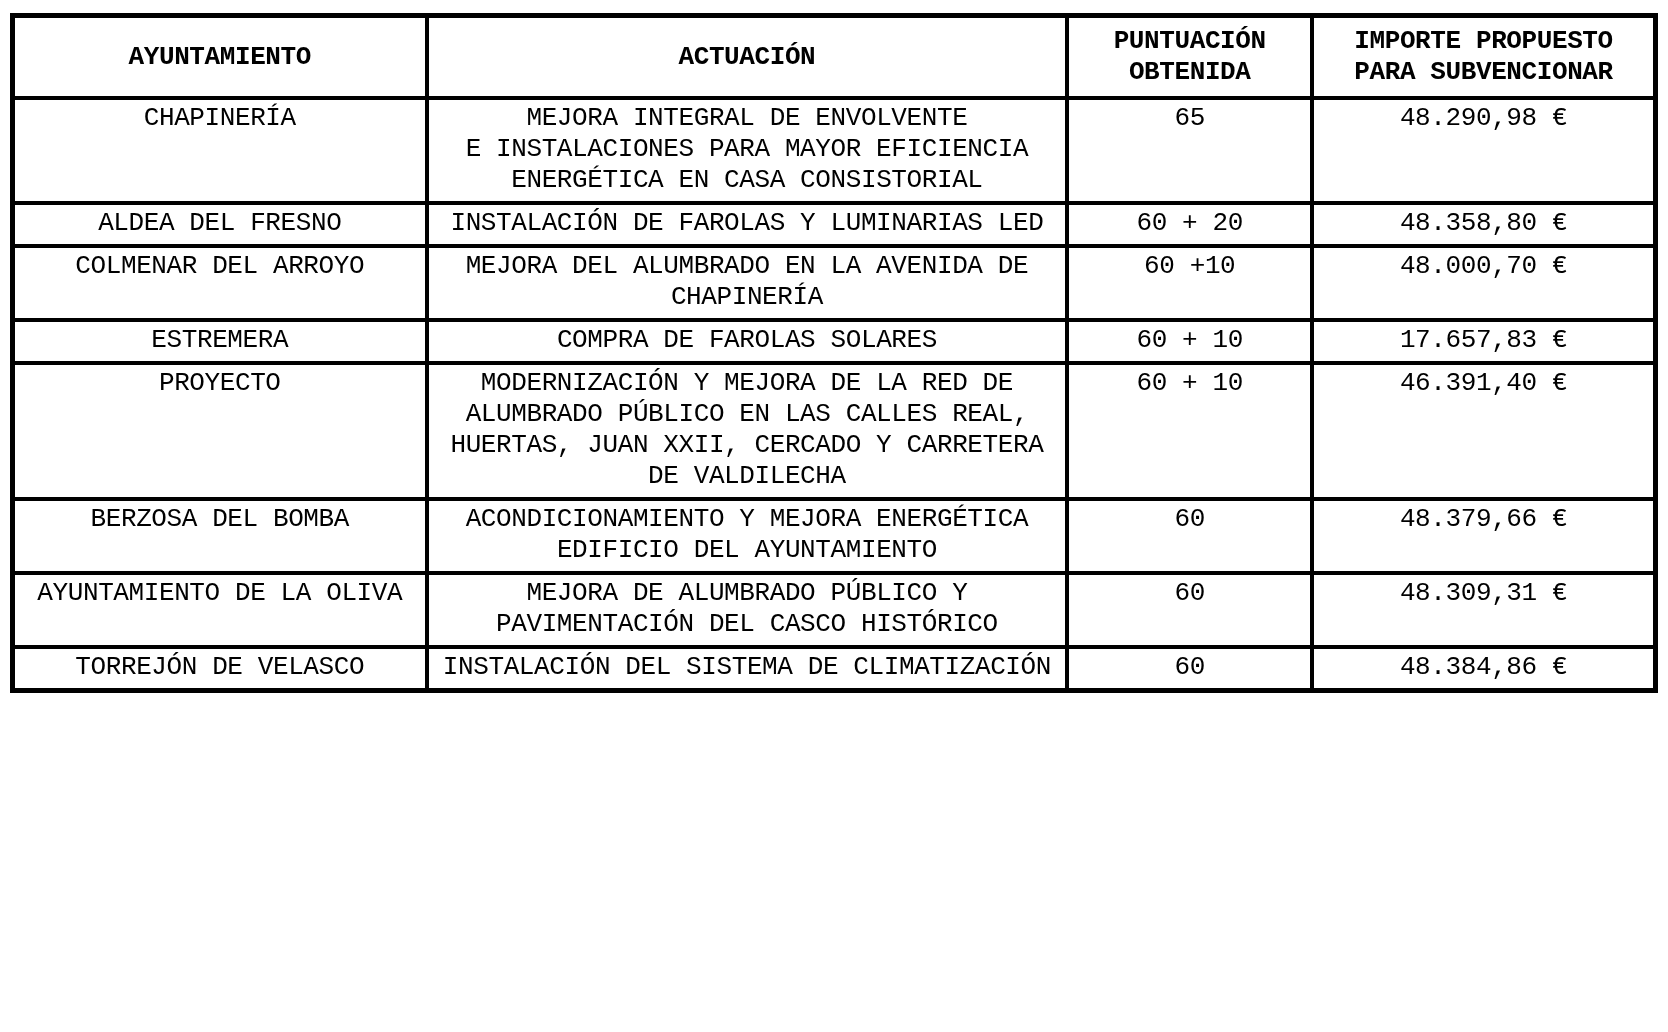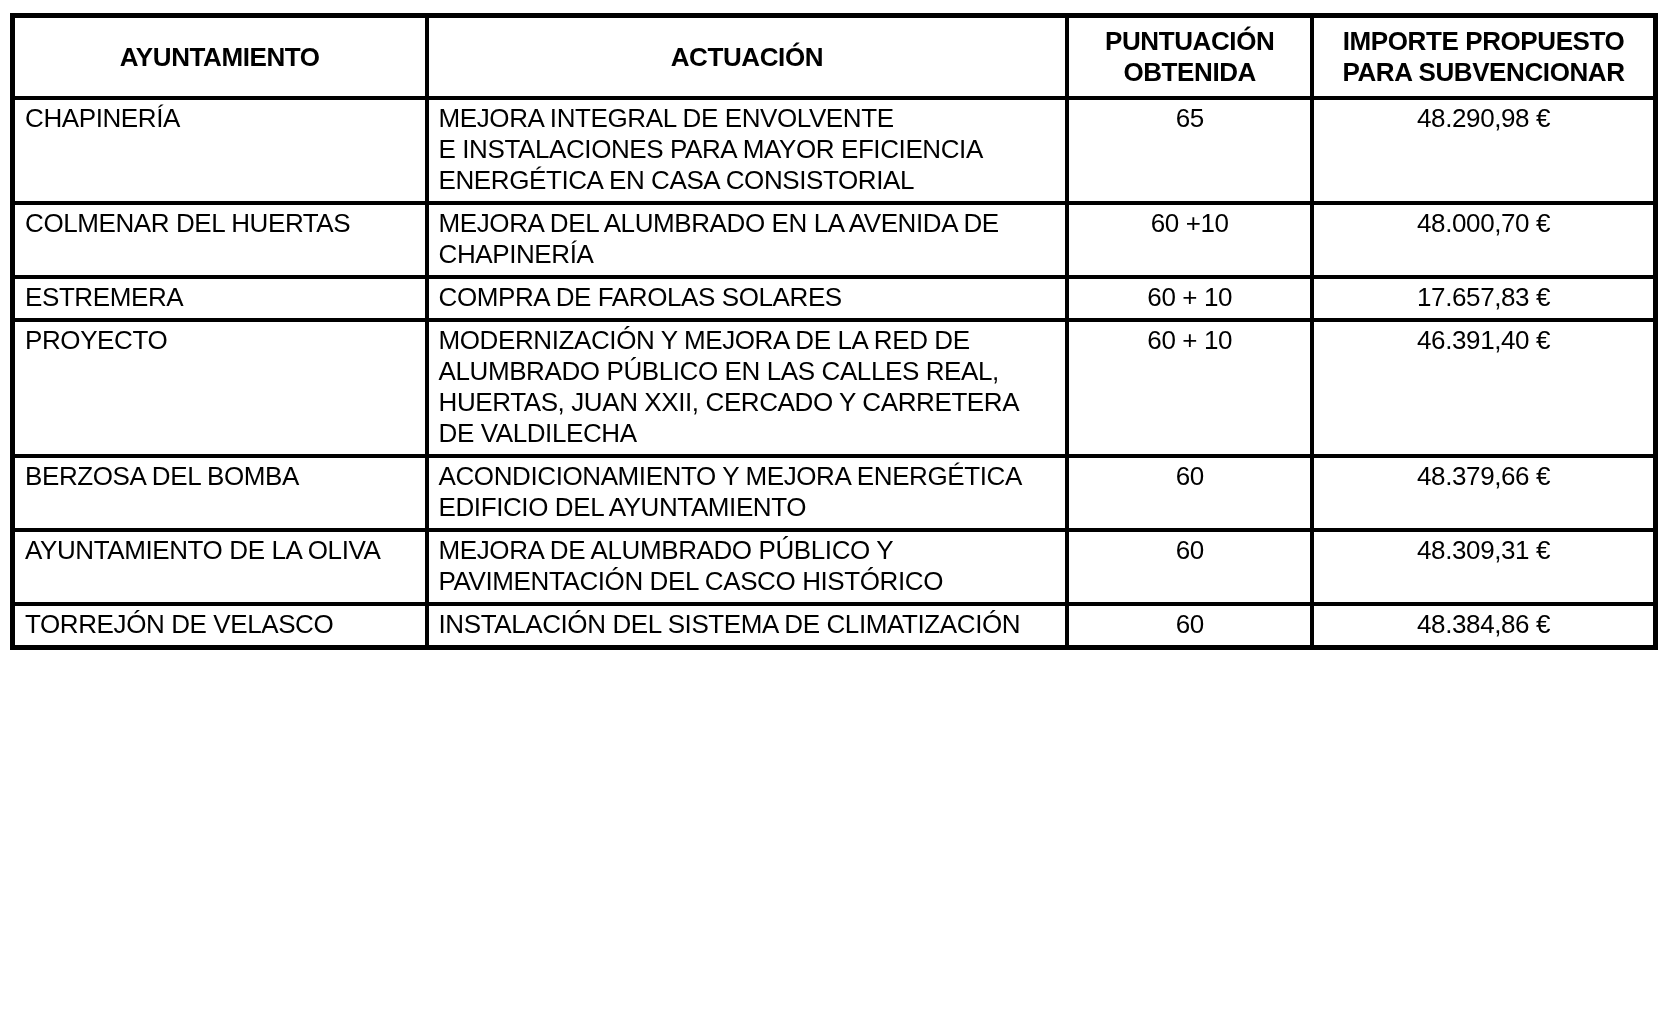--- a/index.html
+++ b/index.html
@@ -6,38 +6,39 @@
     margin: 0;
     padding: 0;
     background: #ffffff;
   }
   .page {
     width: 1668px;
     height: 1032px;
     background: #ffffff;
     box-sizing: border-box;
     padding: 13px 10px 12px 10px;
-    font-family: Liberation Sans, sans-serif;
+    font-family: Liberation Mono, monospace;
     color: #000000;
     border-radius: 6px;
   }
   table.doc-table {
     width: 100%;
     border-collapse: collapse;
     table-layout: fixed;
     border: 5px solid #000000;
   }
   table.doc-table th,
   table.doc-table td {
     border: 4px solid #000000;
     font-size: 26px;
     letter-spacing: -0.4px;
     line-height: 31px;
     color: #000000;
     overflow: hidden;
+    text-align: center;
   }
   table.doc-table th {
     font-weight: bold;
     text-align: center;
     vertical-align: middle;
     padding: 8px 6px;
     white-space: pre-line;
   }
   table.doc-table td {
     vertical-align: top;
@@ -78,23 +79,29 @@
   <tr>
     <td class="col-ayuntamiento">CHAPINERÍA</td>
     <td class="col-actuacion">MEJORA INTEGRAL DE ENVOLVENTE
 E INSTALACIONES PARA MAYOR EFICIENCIA
 ENERGÉTICA EN CASA CONSISTORIAL</td>
     <td class="col-puntuacion">65</td>
     <td class="col-importe">48.290,98 €</td>
   </tr>
 
 
+  <tr>
+    <td class="col-ayuntamiento">ALDEA DEL FRESNO</td>
+    <td class="col-actuacion">INSTALACIÓN DE FAROLAS Y LUMINARIAS LED</td>
+    <td class="col-puntuacion">60 + 20</td>
+    <td class="col-importe">48.358,80 €</td>
+  </tr>
 
   <tr>
-    <td class="col-ayuntamiento">COLMENAR DEL HUERTAS</td>
+    <td class="col-ayuntamiento">COLMENAR DEL ARROYO</td>
     <td class="col-actuacion">MEJORA DEL ALUMBRADO EN LA AVENIDA DE
 CHAPINERÍA</td>
     <td class="col-puntuacion">60 +10</td>
     <td class="col-importe">48.000,70 €</td>
   </tr>
 
 
   <tr>
     <td class="col-ayuntamiento">ESTREMERA</td>
     <td class="col-actuacion">COMPRA DE FAROLAS SOLARES</td>

